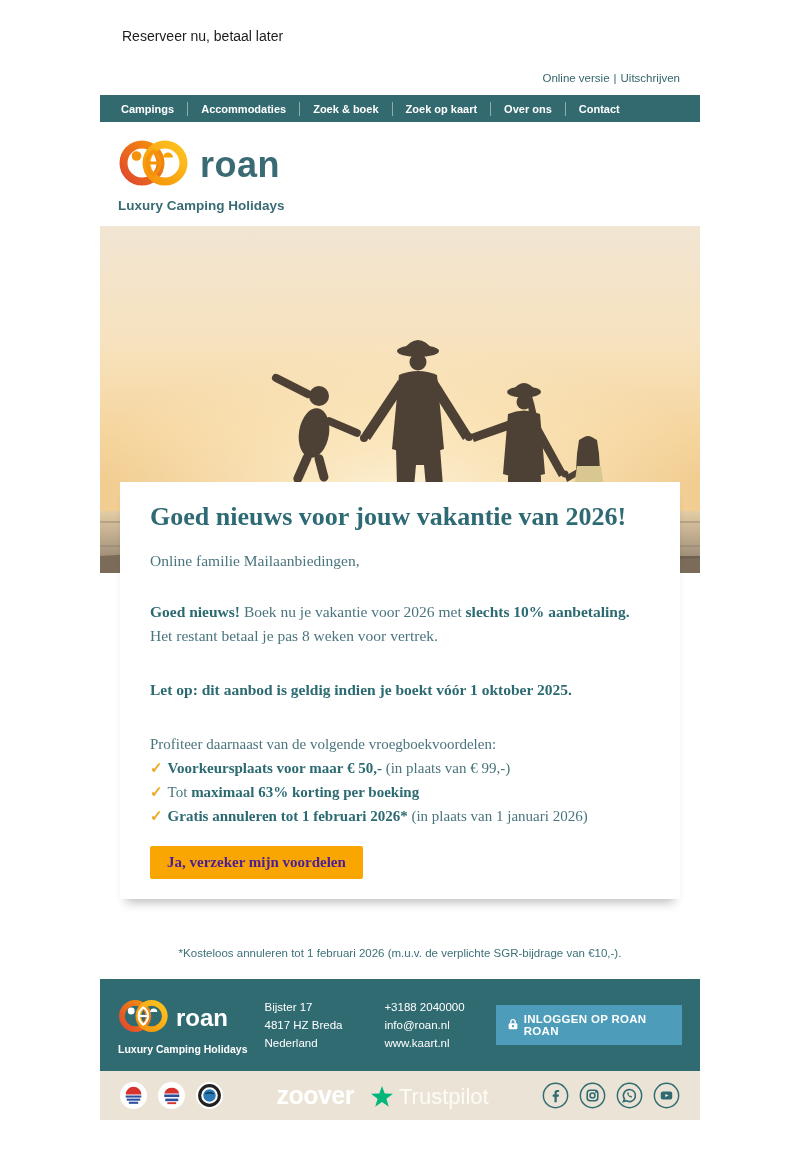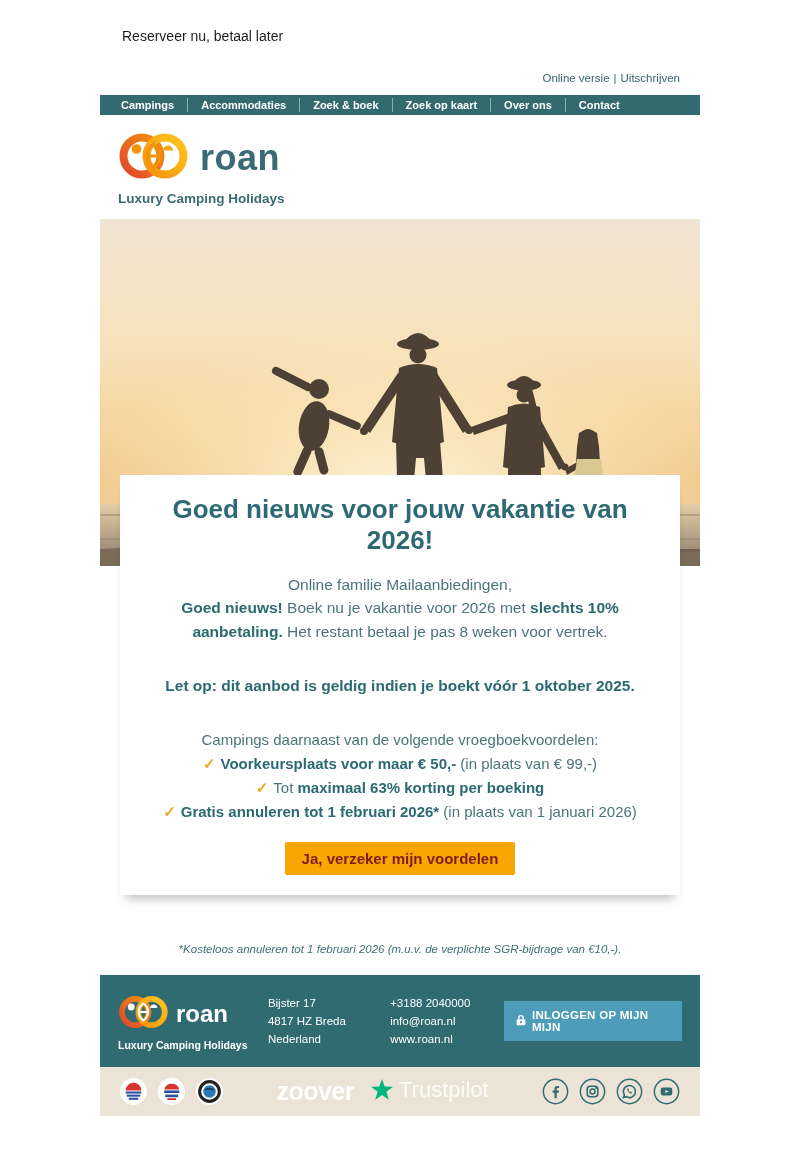--- a/index.html
+++ b/index.html
@@ -11,71 +11,71 @@
   .email { width: 600px; margin: 0 auto; }
 
   
   .preheader { padding: 28px 22px 0; font-size: 14px; color: #1d1d1b; }
   .toplinks { margin-top: 28px; padding: 0 20px 11px; text-align: right;
               font-size: 11.5px; color: #33656b; }
   .toplinks a { color: #33656b; text-decoration: none; }
   .toplinks .sep { margin: 0 4px; }
 
   
-  .nav { background: #336a70; height: 20px; display: flex; align-items: center; padding: 0 8px; }
+  .nav { background: #336a70; height: 27px; display: flex; align-items: center; padding: 0 8px; }
   .nav a { color: #ffffff; font-size: 11px; font-weight: bold; text-decoration: none;
            padding: 0 13px; line-height: 14px; border-right: 1px solid rgba(255,255,255,0.45); }
   .nav a:last-child { border-right: none; }
 
   
   .logo-block { height: 104px; padding-left: 18px; display: flex; flex-direction: column; justify-content: center; }
   .logo-row { display: flex; align-items: center; gap: 12px; }
   .wordmark { font-size: 36px; font-weight: bold; color: #3a6b74; letter-spacing: 0.5px; }
   .tagline { margin-top: 4px; font-size: 13.5px; font-weight: bold; color: #3a6b74; }
 
   
   .hero { height: 347px; line-height: 0; }
 
   
   .card { position: relative; margin: -91px 20px 0; background: #ffffff;
-          padding: 19px 30px 20px; text-align: center;
-          box-shadow: 0 9px 10px -6px rgba(0,0,0,0.28); }
+          padding: 19px 30px 20px; text-align: left;
+          box-shadow: 0 9px 10px -6px rgba(0,0,0,0.28); font-family: Liberation Serif, serif; }
   .card h1 { font-size: 26px; line-height: 31px; color: #2d6a74; font-weight: bold; }
   .sal { margin-top: 18px; font-size: 15.5px; line-height: 22px; color: #4b757d; }
-  .para { font-size: 15.5px; line-height: 24px; color: #4b757d; }
+  .para { margin-top: 28px; font-size: 15.5px; line-height: 24px; color: #4b757d; }
   .para b, .benefit b { color: #2c6a72; }
   .notice { margin-top: 30px; font-size: 15.5px; line-height: 24px; font-weight: bold; color: #2c6a72; }
   .benefits { margin-top: 30px; font-size: 15px; line-height: 24px; color: #4b757d; }
   .check { color: #eda51c; font-weight: bold; margin-right: 5px; }
   .cta-row { margin-top: 18px; }
-  .cta { display: inline-block; background: #f9a602; color: #7f1d1d; font-size: 15px;
+  .cta { display: inline-block; background: #f9a602; color: #4c1d95; font-size: 15px;
          font-weight: bold; padding: 8px 17px; border-radius: 2px; text-decoration: none; }
 
-  .footnote { margin: 48px 0 20px; text-align: center; font-size: 11.5px; color: #3c7077; font-style: italic; }
+  .footnote { margin: 48px 0 20px; text-align: center; font-size: 11.5px; color: #3c7077; }
 
   
   .footer { background: #306b71; height: 92px; display: flex; align-items: center;
             padding: 0 18px; color: #ffffff; }
   .f-logo { width: 158px; }
   .f-logo-row { display: flex; align-items: center; gap: 8px; }
   .f-wordmark { font-size: 24px; font-weight: bold; color: #ffffff; }
   .f-tagline { margin-top: 3px; font-size: 10.5px; font-weight: bold; color: #ffffff; white-space: nowrap; }
   .f-col { font-size: 11.5px; line-height: 18px; }
   .f-addr { width: 112px; }
   .f-cont { width: 120px; margin-left: 16px; }
   .login-btn { margin-left: auto; background: #4d9cb9; color: #ffffff; font-size: 11.5px;
                font-weight: bold; letter-spacing: 0.3px; padding: 8px 10px; display: flex;
                align-items: center; gap: 4px; text-decoration: none; }
 
   
   .bottombar { background: #ebe4d6; height: 49px; display: flex; align-items: center;
                justify-content: space-between; padding: 0 20px; }
   .certs { display: flex; gap: 11px; }
   .cert { width: 27px; height: 27px; }
-  .mid { display: flex; align-items: flex-start; gap: 16px; }
+  .mid { display: flex; align-items: flex-end; gap: 16px; }
   .zoover { color: #ffffff; font-weight: bold; font-size: 25px; letter-spacing: -0.5px; }
   .tp { display: flex; align-items: center; gap: 5px; }
   .tp-label { color: #fdfbf6; font-size: 22px; }
   .socials { display: flex; gap: 10px; color: #2f6b71; }
   .soc { width: 27px; height: 27px; display: block; color: #2f6b71; }
   .bottom-space { height: 37px; background: #ffffff; }
 </style>
 </head>
 <body>
 
@@ -216,21 +216,21 @@
       </g>
     </svg>
   </div>
 
   <div class="card">
     <h1>Goed nieuws voor jouw vakantie van 2026!</h1>
     <p class="sal">Online familie Mailaanbiedingen,</p>
     <p class="para"><b>Goed nieuws!</b><span> Boek nu je vakantie voor 2026 met </span><b>slechts 10% aanbetaling.</b><span> Het restant betaal je pas 8 weken voor vertrek.</span></p>
     <p class="notice">Let op: dit aanbod is geldig indien je boekt vóór 1 oktober 2025.</p>
     <div class="benefits">
-      <div>Campings daarnaast van de volgende vroegboekvoordelen:</div>
+      <div>Profiteer daarnaast van de volgende vroegboekvoordelen:</div>
       <div class="benefit"><span class="check">✓</span><span></span><b>Voorkeursplaats voor maar € 50,-</b><span> (in plaats van € 99,-)</span></div>
       <div class="benefit"><span class="check">✓</span><span>Tot </span><b>maximaal 63% korting per boeking</b><span></span></div>
       <div class="benefit"><span class="check">✓</span><span></span><b>Gratis annuleren tot 1 februari 2026*</b><span> (in plaats van 1 januari 2026)</span></div>
     </div>
     <div class="cta-row">
       <a href="#" class="cta">Ja, verzeker mijn voordelen</a>
     </div>
   </div>
 
   <p class="footnote">*Kosteloos annuleren tot 1 februari 2026 (m.u.v. de verplichte SGR-bijdrage van €10,-).</p>
@@ -253,31 +253,31 @@
       <div class="f-tagline">Luxury Camping Holidays</div>
     </div>
     <div class="f-col f-addr">
       <div>Bijster 17</div>
       <div>4817 HZ Breda</div>
       <div>Nederland</div>
     </div>
     <div class="f-col f-cont">
       <div>+3188 2040000</div>
       <div>info@roan.nl</div>
-      <div>www.roan.nl</div>
+      <div>www.kaart.nl</div>
     </div>
     <a href="#" class="login-btn">
       <span>
         <svg width="14" height="14" viewBox="0 0 16 16">
           <rect x="3" y="7" width="10" height="7" rx="1.5" fill="#ffffff"></rect>
           <path d="M5.5 7 V5.5 a2.5 2.5 0 0 1 5 0 V7" fill="none" stroke="#ffffff" stroke-width="1.6"></path>
           <circle cx="8" cy="10.5" r="1.3" fill="#4d9cb9"></circle>
         </svg>
       </span>
-      <span>INLOGGEN OP MIJN MIJN</span>
+      <span>INLOGGEN OP ROAN ROAN</span>
     </a>
   </footer>
 
   <div class="bottombar">
     <div class="certs">
       <span class="cert">
         <svg viewBox="0 0 26 26" width="27" height="27">
           <circle cx="13" cy="13" r="13" fill="#ffffff"></circle>
           <path d="M5.5 12 a7.5 7.5 0 0 1 15 0 z" fill="#d6332e"></path>
           <rect x="5.5" y="13" width="15" height="2" fill="#2a4f9e"></rect>

